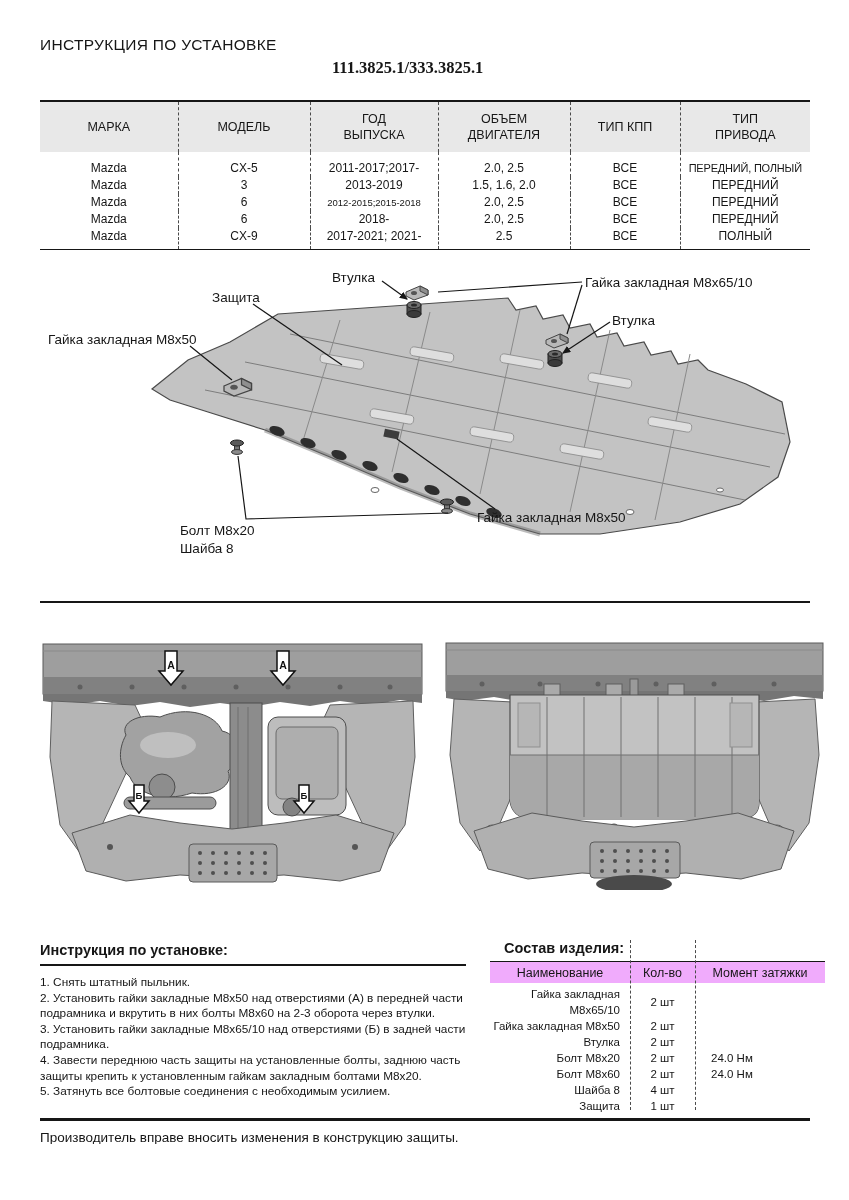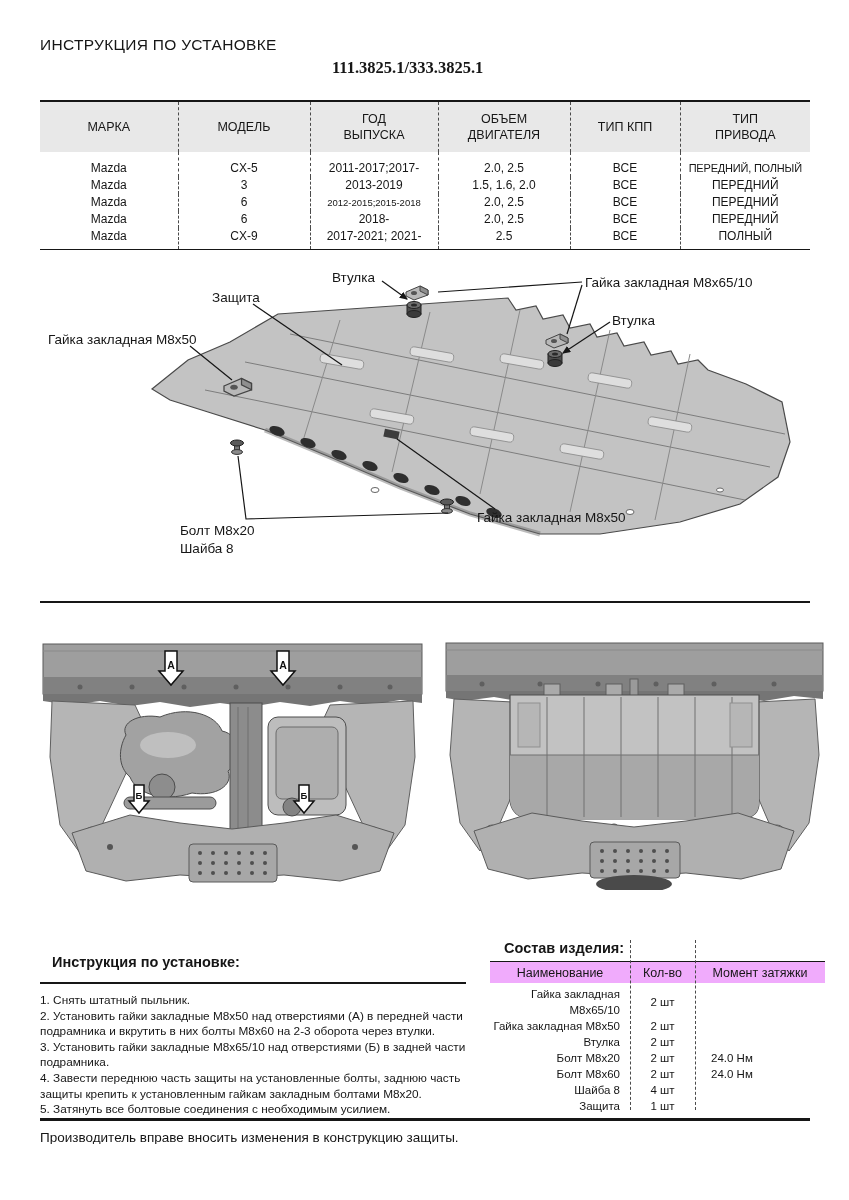--- a/index.html
+++ b/index.html
@@ -31,21 +31,21 @@
   .dlabel{position:absolute;font-size:13.5px;white-space:nowrap;color:#161616;}
 
   .divider{left:40px;top:601px;width:770px;height:2px;background:#161616;}
 
   
   .photo-left{left:40px;top:637px;width:385px;height:253px;}
   .photo-right{left:444px;top:637px;width:381px;height:253px;}
 
   
   .instructions{left:40px;top:942px;width:426px;}
-  .sec-title{font-size:14.5px;font-weight:bold;margin:12px;}
+  .sec-title{font-size:14.5px;font-weight:bold;margin:0;}
   .rule{height:2px;background:#161616;margin:6px 0 9px 0;}
   .step{font-size:11.8px;line-height:15.6px;}
 
   .parts{left:490px;top:940px;width:335px;height:172px;}
   .parts-title{font-size:14.5px;font-weight:bold;margin:0 0 5px 14px;}
   .parts table{width:335px;border-collapse:collapse;table-layout:fixed;border-top:1.5px solid #161616;}
   .parts th{background:#f0abfc;font-weight:normal;font-size:12.5px;height:21px;text-align:center;padding:0;}
   .parts td{font-size:11.5px;height:16px;padding:0;line-height:16px;}
   .parts td.c-name{text-align:right;padding-right:10px;}
   .parts td.c-qty{text-align:center;}

